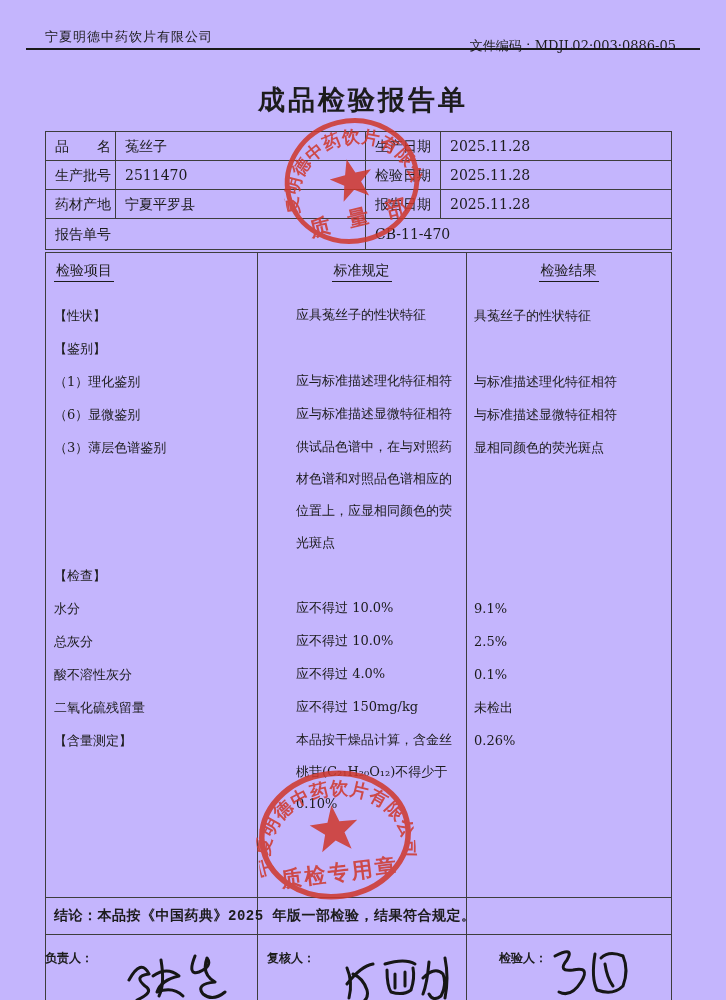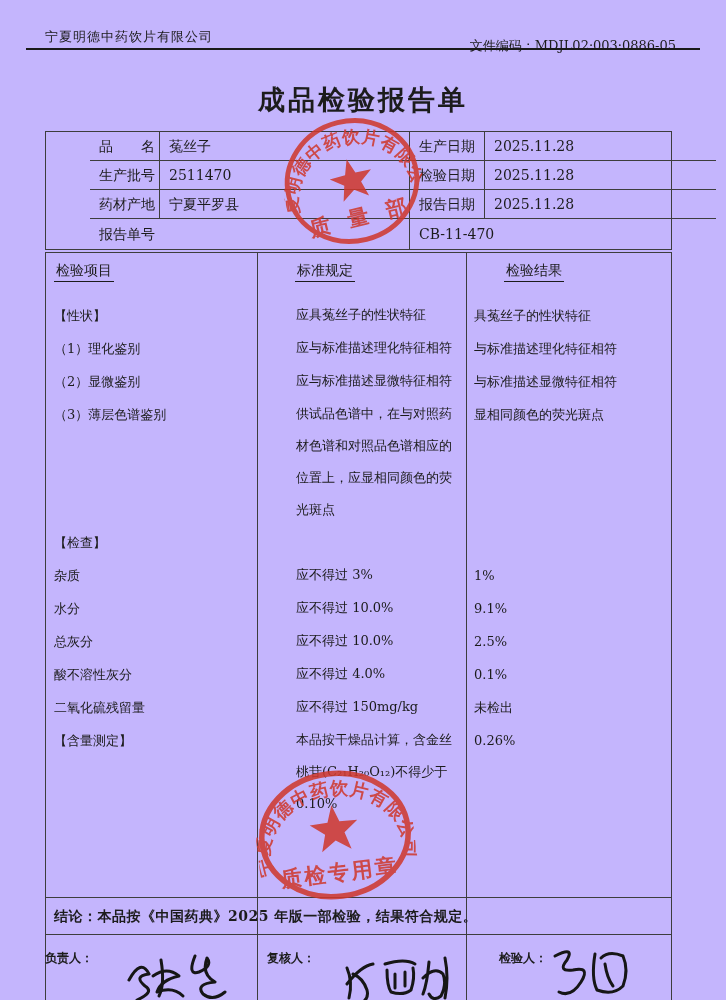--- a/index.html
+++ b/index.html
@@ -9,47 +9,47 @@
 
   
   .company { position:absolute; left:45px; top:28px; font-size:13px; letter-spacing:1px; }
   .filecode { position:absolute; right:50px; top:28px; font-size:13px;margin-top:9px; }
   .head-rule { position:absolute; left:26px; right:26px; top:48px; height:2px; background:#1a1a1a; }
   .doc-title { position:absolute; left:0; right:0; top:82px; text-align:center;
                font-size:27px; font-weight:bold; letter-spacing:3px; }
 
   
   .info-table { position:absolute; left:45px; top:131px; width:627px;
-                border:1px solid #3d3d3d; font-size:14px;padding-left:44px; }
+                border:1px solid #3d3d3d; font-size:14px; }
   .info-row { display:grid; grid-template-columns:70px 250px 75px 231px; }
   .info-row > div { height:29px; line-height:29px; border-bottom:1px solid #3d3d3d;
                     padding-left:9px; overflow:hidden; white-space:nowrap; }
   .info-row > div.cb { border-right:1px solid #3d3d3d; }
   .report-row { display:grid; grid-template-columns:320px 306px; }
   .report-row > div { height:30px; line-height:30px; padding-left:9px; white-space:nowrap; }
   .report-row > div.cb { border-right:1px solid #3d3d3d; }
 
   
   .main-table { position:absolute; left:45px; top:252px; width:627px; height:758px;
                 border:1px solid #3d3d3d; font-size:13px; }
   .vline { position:absolute; top:0; bottom:0; width:1px; background:#3d3d3d; }
   .vl1 { left:211px; } .vl2 { left:420px; }
   .mt-header { display:grid; grid-template-columns:211px 209px 205px; height:46px;
                align-items:start; padding-top:9px; font-size:14px; }
   .mt-header .h1 { padding-left:8px; }
-  .mt-header .h2, .mt-header .h3 { text-align:left;margin-left:38px; }
+  .mt-header .h2, .mt-header .h3 { text-align:center; }
   .mt-header span { display:inline-block; border-bottom:1px solid #1c1c1c; padding:0 2px 1px 2px; }
   .mt-row { display:grid; grid-template-columns:211px 209px 205px; }
   .mt-row > div { padding:0 8px; line-height:33px; }
   .mt-row .std { line-height:32px;padding-left:39px; }
 
   
   .conclusion { position:absolute; left:45px; top:897px; width:627px; height:38px;
                 border:1px solid #3d3d3d; line-height:36px; padding-left:8px;
-                font-size:14px; font-weight:bold; letter-spacing:.5px; }
+                font-size:14px; font-weight:bold; letter-spacing:.5px;font-family:Liberation Mono, monospace; }
   .sig-row { position:absolute; left:45px; top:950px; width:640px; height:60px; font-size:12px; }
   .sig-label { position:absolute; top:0; font-weight:bold; }
   .sl1 { left:0; } .sl2 { left:222px; } .sl3 { left:414px;margin-left:40px; }
   .sig-svg { position:absolute; pointer-events:none; }
   .sg1 { left:70px; top:-4px; } .sg2 { left:292px; top:-6px; } .sg3 { left:498px; top:-8px; }
 
   
   .stamp { position:absolute; pointer-events:none; opacity:.86; z-index:5; }
   .stamp-head { left:282px; top:116px; transform:rotate(-14deg); }
   .stamp-qc { left:256px; top:768px; transform:rotate(-7deg); }
@@ -98,47 +98,43 @@
       <div class="h2"><span>标准规定</span></div>
       <div class="h3"><span>检验结果</span></div>
     </div>
 
     <div class="mt-row">
       <div>【性状】</div>
       <div class="std">应具菟丝子的性状特征</div>
       <div>具菟丝子的性状特征</div>
     </div>
     <div class="mt-row">
+      <div>【鉴别】</div>
       <div class="std"></div>
       <div></div>
     </div>
     <div class="mt-row">
       <div>（1）理化鉴别</div>
       <div class="std">应与标准描述理化特征相符</div>
       <div>与标准描述理化特征相符</div>
     </div>
     <div class="mt-row">
-      <div>（2）显微鉴别</div>
+      <div>（6）显微鉴别</div>
       <div class="std">应与标准描述显微特征相符</div>
       <div>与标准描述显微特征相符</div>
     </div>
     <div class="mt-row">
       <div>（3）薄层色谱鉴别</div>
       <div class="std">供试品色谱中，在与对照药材色谱和对照品色谱相应的位置上，应显相同颜色的荧光斑点</div>
       <div>显相同颜色的荧光斑点</div>
     </div>
     <div class="mt-row">
       <div>【检查】</div>
       <div class="std"></div>
       <div></div>
-    </div>
-    <div class="mt-row">
-      <div>杂质</div>
-      <div class="std">应不得过 3%</div>
-      <div>1%</div>
     </div>
     <div class="mt-row">
       <div>水分</div>
       <div class="std">应不得过 10.0%</div>
       <div>9.1%</div>
     </div>
     <div class="mt-row">
       <div>总灰分</div>
       <div class="std">应不得过 10.0%</div>
       <div>2.5%</div>

